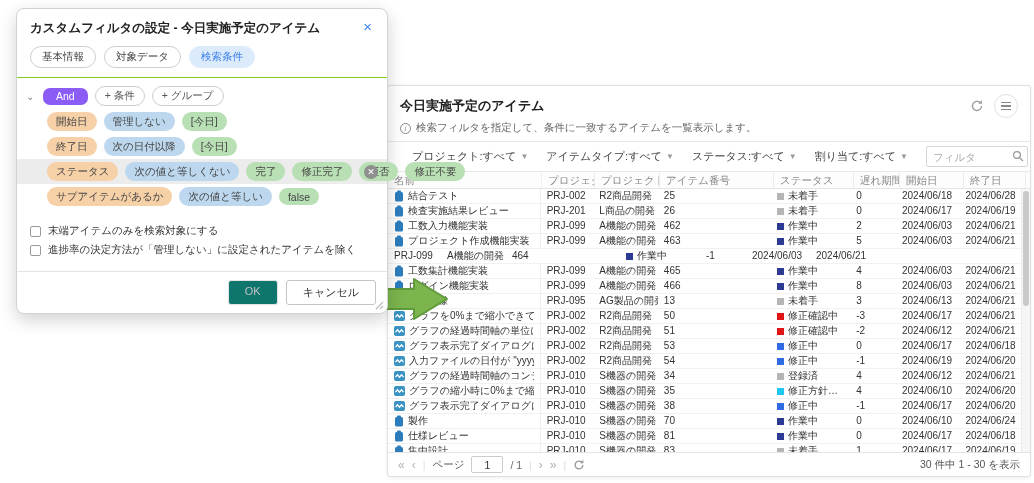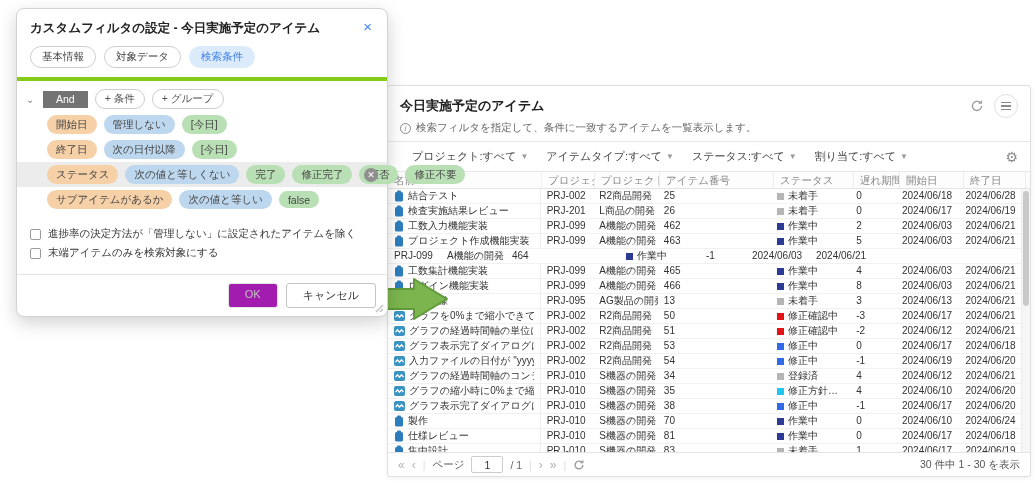--- a/index.html
+++ b/index.html
@@ -12,44 +12,44 @@
 
   
   .dialog {
     position:absolute; left:16px; top:8px; width:372px; z-index:5;
     background:#fff; border:1px solid #d2d2d2; border-radius:8px;
     box-shadow:0 6px 18px rgba(0,0,0,.18);
   }
   .dlg-head { display:flex; align-items:flex-start; padding:11px 13px 6px; }
   .dlg-title { font-size:12.5px; font-weight:bold; color:#222; flex:1; }
   .dlg-close { color:#4285f4; font-size:15px; line-height:14px; cursor:pointer; padding:0 2px; }
-  .dlg-tabs { display:flex; gap:8px; padding:3px 13px 9px; border-bottom:4px solid #84cc16; }
+  .dlg-tabs { display:flex; gap:8px; padding:3px 13px 9px; border-bottom:1px solid #84cc16; }
   .tab { font-size:10.5px; padding:3px 11px; border:1px solid #cfcfcf; border-radius:12px; color:#444; background:#fff; white-space:nowrap; }
   .tab.active { background:#dcebfc; border-color:#dcebfc; color:#3f80e8; }
   .builder { padding:6px 0 3px; }
   .and-row { display:flex; align-items:center; gap:7px; padding:2px 13px 3px 9px; }
   .collapse { color:#888; font-size:10px; width:10px; }
-  .and-pill { background:#737373; color:#fff; font-size:10.5px; padding:2.5px 13px; border-radius:0; }
+  .and-pill { background:#8b5cf6; color:#fff; font-size:10.5px; padding:2.5px 13px; border-radius:7px; }
   .add-chip { background:#fff; border:1px solid #ccc; color:#555; font-size:10.5px; padding:2px 9px; border-radius:11px; white-space:nowrap; }
   .cond-row { display:flex; align-items:center; gap:7px; padding:3px 26px 3px 30px; position:relative; }
   .cond-row.hl { background:#ececec; }
   .chip { font-size:10.5px; padding:2.5px 9px; border-radius:10px; color:#444; white-space:nowrap; }
   .chip.field { background:#f6d0a7; }
   .chip.op    { background:#bdd8ee; }
   .chip.val   { background:#b9e0b4; }
   .vals { display:flex; gap:7px; }
   .remove { position:absolute; right:9px; top:50%; transform:translateY(-50%);
     width:14px; height:14px; border-radius:50%; background:#8f8f8f; color:#fff;
     font-size:9px; line-height:14px; text-align:center; cursor:pointer; }
   .dlg-checks { padding:7px 13px 9px; }
   .check-row { display:flex; align-items:center; gap:7px; font-size:10.5px; color:#333; margin:5px 0; }
   .cb { width:11px; height:11px; border:1px solid #9a9a9a; border-radius:2px; background:#fff; flex:0 0 auto; }
   .dlg-foot { border-top:1px solid #e4e4e4; padding:8px 11px; display:flex; justify-content:flex-end; gap:8px; position:relative; }
   .btn { font-size:11px; padding:4px 16px; border-radius:3px; cursor:pointer; }
-  .btn.ok { background:#a21caf; color:#c2c2c2; border:1px solid #e4e4e4; }
+  .btn.ok { background:#0f766e; color:#c2c2c2; border:1px solid #e4e4e4; }
   .btn.cancel { background:#fff; color:#333; border:1px solid #c4c4c4; }
   .grip { position:absolute; right:3px; bottom:3px; }
 
   
   .arrow { position:absolute; left:318px; top:256px; z-index:4; }
 
   
   .panel {
     position:absolute; left:387px; top:85px; width:644px; height:392px; z-index:1;
     background:#fff; border:1px solid #e0e0e0; border-radius:3px;
@@ -155,25 +155,25 @@
             <span class="chip val">false</span>
           </span>
 
   </div>
       </div>
   </div>
 
   <div class="dlg-checks">
       <div class="check-row">
     <span class="cb"></span>
-    <span>進捗率の決定方法が「管理しない」に設定されたアイテムを除く</span>
+    <span>末端アイテムのみを検索対象にする</span>
   </div>
       <div class="check-row">
     <span class="cb"></span>
-    <span>末端アイテムのみを検索対象にする</span>
+    <span>進捗率の決定方法が「管理しない」に設定されたアイテムを除く</span>
   </div>
     </div>
 
   <div class="dlg-foot">
     <span class="btn ok">OK</span>
     <span class="btn cancel">キャンセル</span>
     <svg class="grip" width="9" height="9">
       <path d="M8 1 L1 8 M8 5 L5 8" stroke="#bdbdbd" stroke-width="1.3" fill="none"></path>
     </svg>
   </div>
@@ -215,20 +215,27 @@
   </span>
         <span class="fdrop">
     <span>ステータス:すべて</span>
     <span class="chev">▼</span>
   </span>
         <span class="fdrop">
     <span>割り当て:すべて</span>
     <span class="chev">▼</span>
   </span>
       </div>
+    <div class="searchbox">
+      <input type="text" placeholder="フィルタ" style="">
+      <svg width="12" height="12" viewBox="0 0 12 12">
+        <circle cx="5" cy="5" r="3.4" fill="none" stroke="#999" stroke-width="1.2"></circle>
+        <path d="M7.6 7.6 L11 11" stroke="#999" stroke-width="1.2"></path>
+      </svg>
+    </div>
     <span class="gear">⚙</span>
   </div>
 
   <div class="thead">
       <div class="hcell c-name">名前</div>
       <div class="hcell c-pid">プロジェクト…</div>
       <div class="hcell c-pname">プロジェクト名</div>
       <div class="hcell c-ino">アイテム番号</div>
       <div class="hcell c-status">ステータス</div>
       <div class="hcell c-delay">遅れ期間</div>

